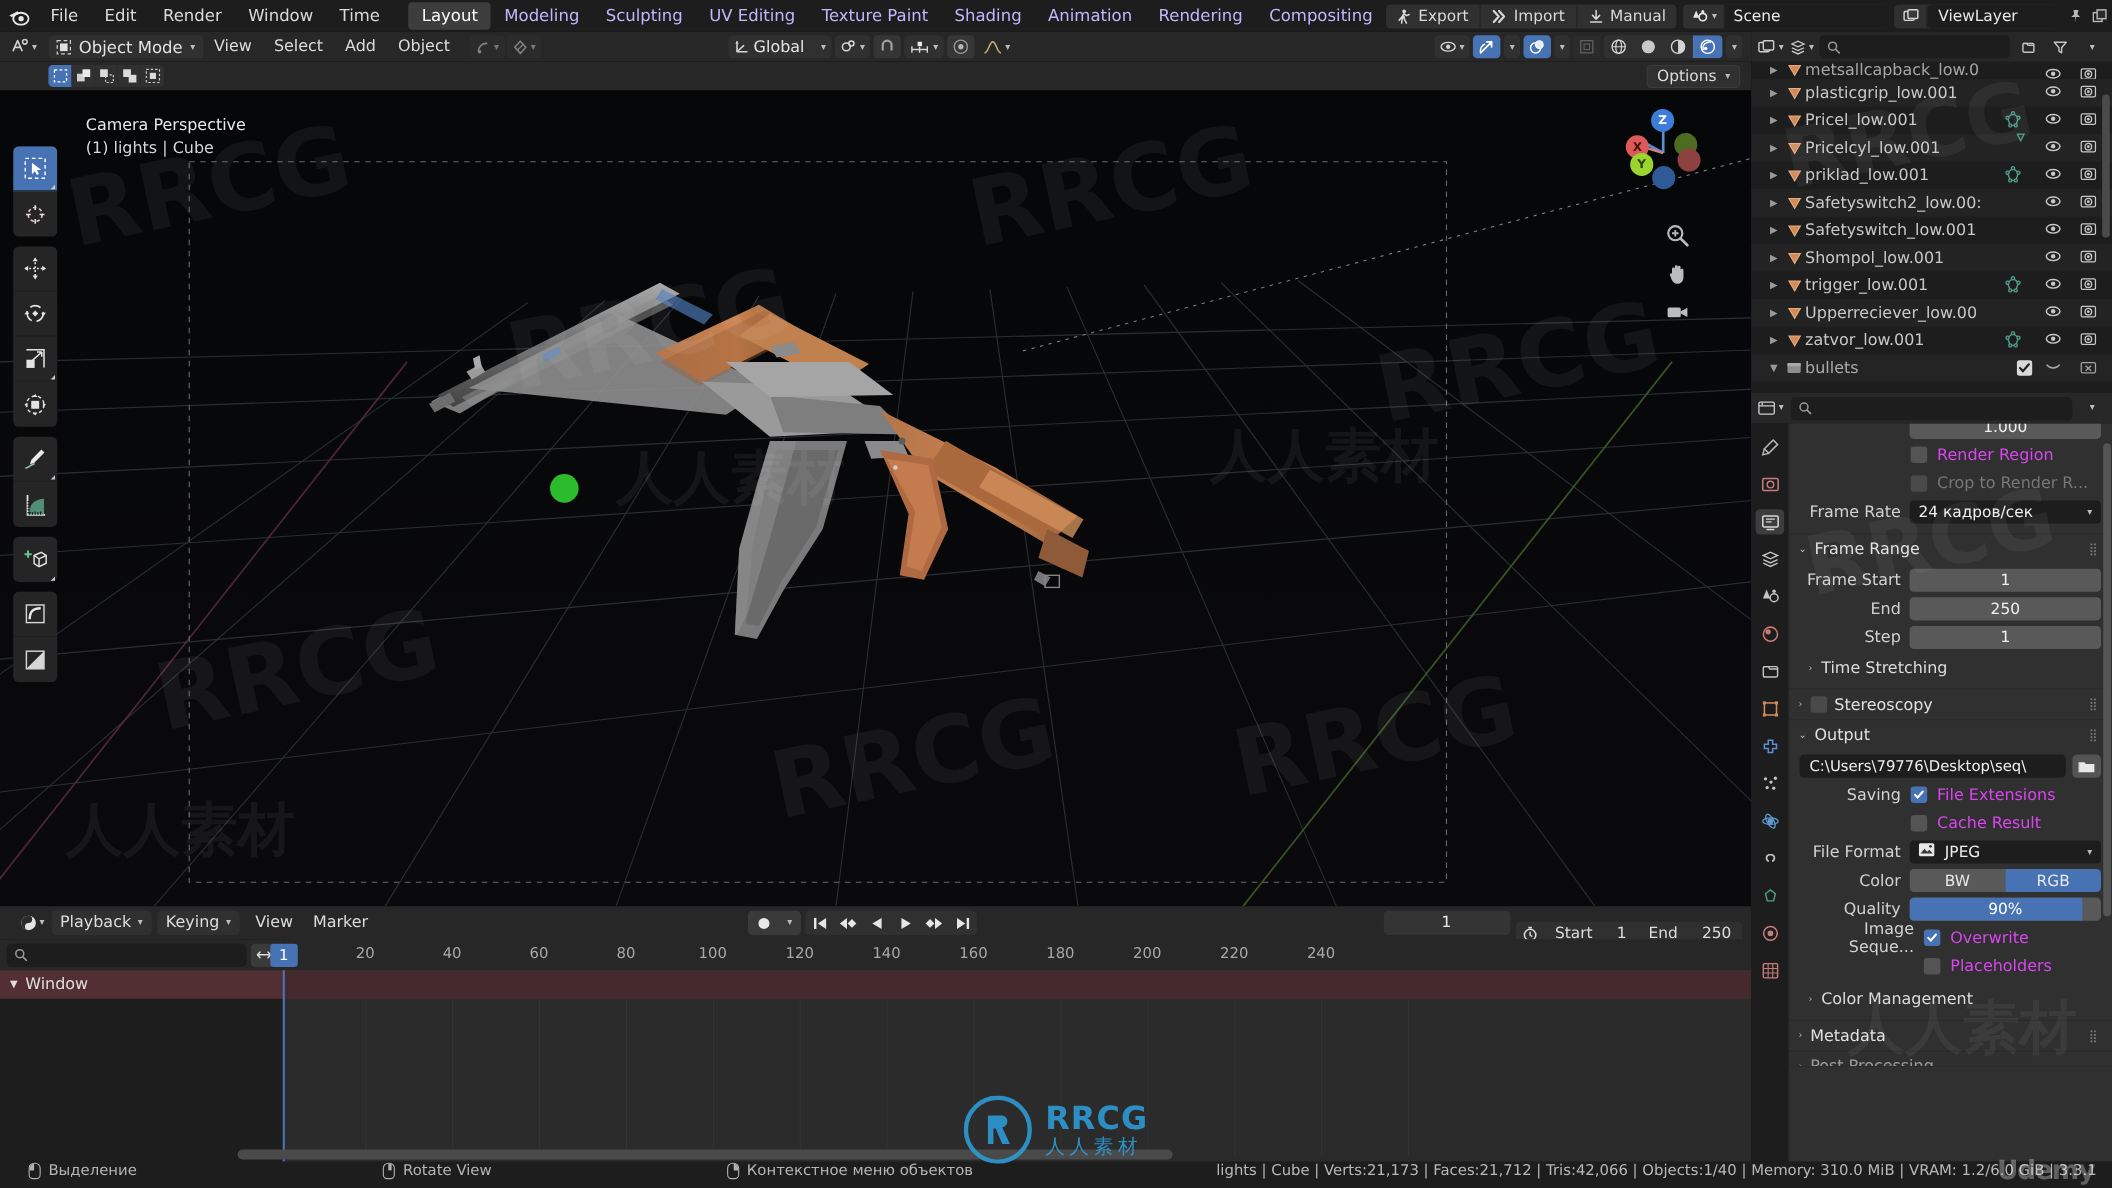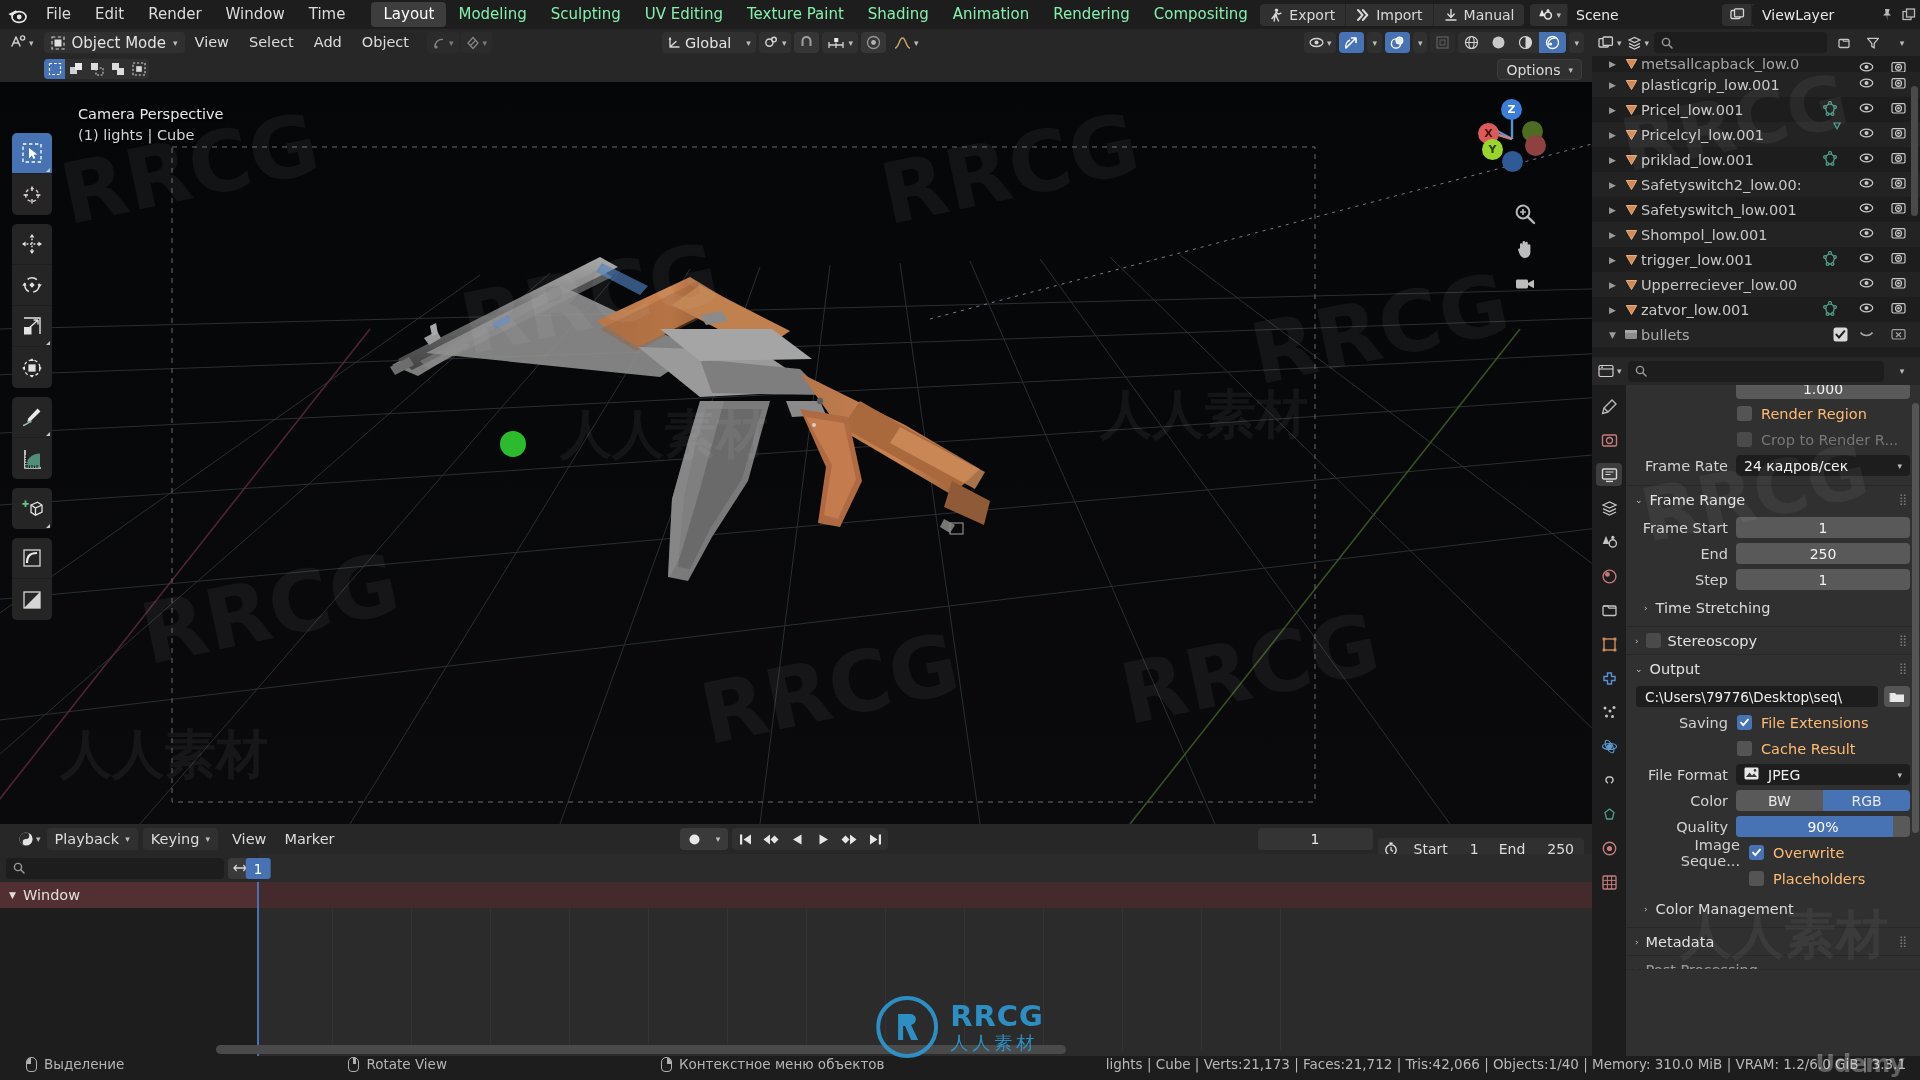--- a/index.html
+++ b/index.html
@@ -7,21 +7,21 @@
     font-family:"DejaVu Sans","Liberation Sans",sans-serif; font-size:15px; color:#e3e3e3;
     -webkit-font-smoothing:antialiased; }
   #app{ position:relative; width:1920px; height:1080px; }
 
   
   .topbar{ position:absolute; left:0; top:0; width:1920px; height:29px; background:#1d1d1d;
     display:flex; align-items:center; }
   .blender-logo{ width:34px; height:29px; display:flex; align-items:center; justify-content:center; }
   .topbar .mi{ padding:0 12px; height:29px; line-height:29px; font-size:15px; color:#dcdcdc; white-space:nowrap; }
   .wstabs{ display:flex; align-items:center; height:29px; margin-left:14px; overflow:hidden; }
-  .wstab{ padding:0 12px; height:25px; line-height:25px; font-size:15px; color:#86efac; white-space:nowrap;
+  .wstab{ padding:0 12px; height:25px; line-height:25px; font-size:15px; color:#c4b5fd; white-space:nowrap;
     border-radius:4px; }
   .wstab.active{ background:#3d3d3d; color:#fefefe; }
   .topright{ position:absolute; right:0; top:0; height:29px; display:flex; align-items:center; }
   .addon-grp{ display:flex; align-items:center; background:#303030; border-radius:4px; height:22px; margin-right:6px; }
   .addon-btn{ display:flex; align-items:center; gap:6px; padding:0 10px; height:22px; font-size:14px; color:#d8d8d8;
      border-right:1px solid #242424; }
   .addon-btn:last-child{ border-right:none; }
   .scene-grp{ display:flex; align-items:center; background:#303030; border-radius:4px; height:22px; margin-right:4px; }
   .scene-ico{ display:flex; align-items:center; gap:3px; padding:0 6px 0 8px; height:22px; border-right:1px solid #242424;}
   .scene-name{ background:#1d1d1d; height:22px; line-height:22px; padding:0 10px 0 8px; font-size:14px;
@@ -144,21 +144,21 @@
   .panel-head{ height:27px; display:flex; align-items:center; gap:7px; padding-left:9px; font-size:14.5px; color:#e0e0e0; }
   .grip{ position:absolute; right:12px; color:#7a7a7a; font-size:11px; letter-spacing:1px; line-height:6px;}
   .row{ display:flex; align-items:center; height:23px; margin:3px 10px 0 10px; gap:8px; }
   .lbl{ width:92px; text-align:right; font-size:14.5px; color:#d2d2d2; }
   .fld{ flex:1; height:21px; background:#595959; border-radius:4px; display:flex; align-items:center;
     justify-content:center; font-size:14px; color:#f0f0f0; }
   .fld.dark{ background:#1d1d1d; justify-content:flex-start; padding-left:9px; }
   .fld.dd{ background:#1d1d1d; justify-content:space-between; padding:0 8px; }
   .cbx{ width:15px; height:15px; background:#545454; border-radius:3px; flex:none; }
   .cbx.on{ background:#4772b3; display:flex; align-items:center; justify-content:center; }
-  .cbtxt{ font-size:14.5px; color:#fdba74; }
+  .cbtxt{ font-size:14.5px; color:#d946ef; }
   .cbtxt.dim{ color:#777; }
   .seg{ flex:1; height:21px; display:flex; border-radius:4px; overflow:hidden; }
   .seg div{ flex:1; display:flex; align-items:center; justify-content:center; font-size:14px; color:#e8e8e8; background:#595959;}
   .seg div.on{ background:#4772b3; }
   .slider{ flex:1; height:21px; background:#595959; border-radius:4px; position:relative; overflow:hidden;
     display:flex; align-items:center; justify-content:center; }
   .slider .fill{ position:absolute; left:0; top:0; height:21px; background:#4772b3; }
   .slider span{ position:relative; font-size:14px; color:#fff; }
   .sub{ display:flex; align-items:center; gap:8px; height:24px; padding-left:18px; font-size:14.5px; color:#dcdcdc; }
   .folder-btn{ width:26px; height:21px; background:#545454; border-radius:4px; display:flex; align-items:center; justify-content:center; }
@@ -788,20 +788,34 @@
               </svg>
           </div>
         </div>
         <div class="summary-row">
           <span style="font-size:9px;">▼</span>
           <span>Window</span>
         </div>
       </div>
 
       <div class="tl-right">
+        <div class="tl-ruler">
+          <div class="tick" style="left:74px;">20</div>
+          <div class="tick" style="left:153px;">40</div>
+          <div class="tick" style="left:232px;">60</div>
+          <div class="tick" style="left:311px;">80</div>
+          <div class="tick" style="left:390px;">100</div>
+          <div class="tick" style="left:469px;">120</div>
+          <div class="tick" style="left:548px;">140</div>
+          <div class="tick" style="left:627px;">160</div>
+          <div class="tick" style="left:706px;">180</div>
+          <div class="tick" style="left:785px;">200</div>
+          <div class="tick" style="left:864px;">220</div>
+          <div class="tick" style="left:943px;">240</div>
+        </div>
         <div class="tl-grid">
           <div class="gridline" style="left:74px;"></div>
             <div class="gridline" style="left:153px;"></div>
           <div class="gridline" style="left:232px;"></div>
             <div class="gridline" style="left:311px;"></div>
           <div class="gridline" style="left:390px;"></div>
             <div class="gridline" style="left:469px;"></div>
           <div class="gridline" style="left:548px;"></div>
             <div class="gridline" style="left:627px;"></div>
           <div class="gridline" style="left:706px;"></div>

